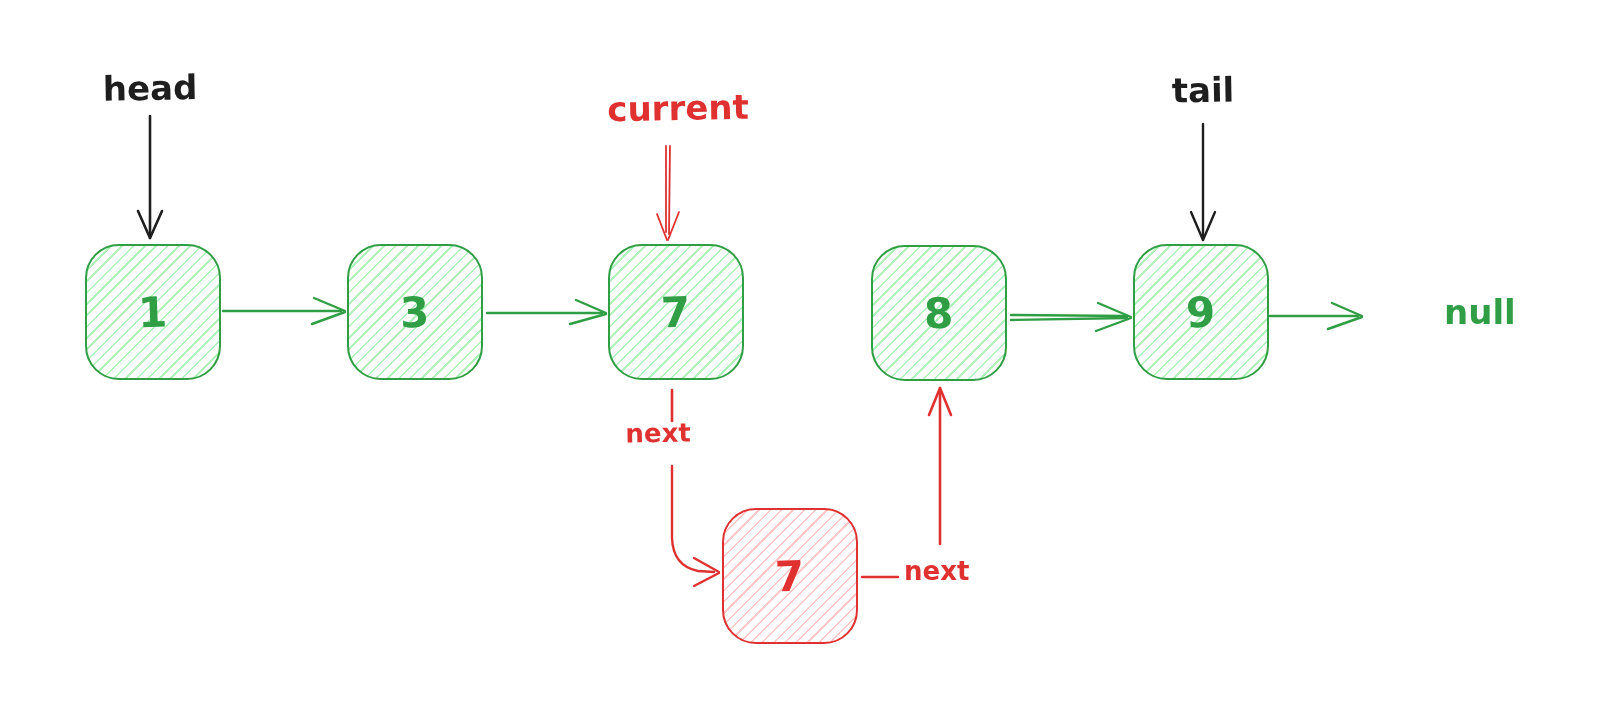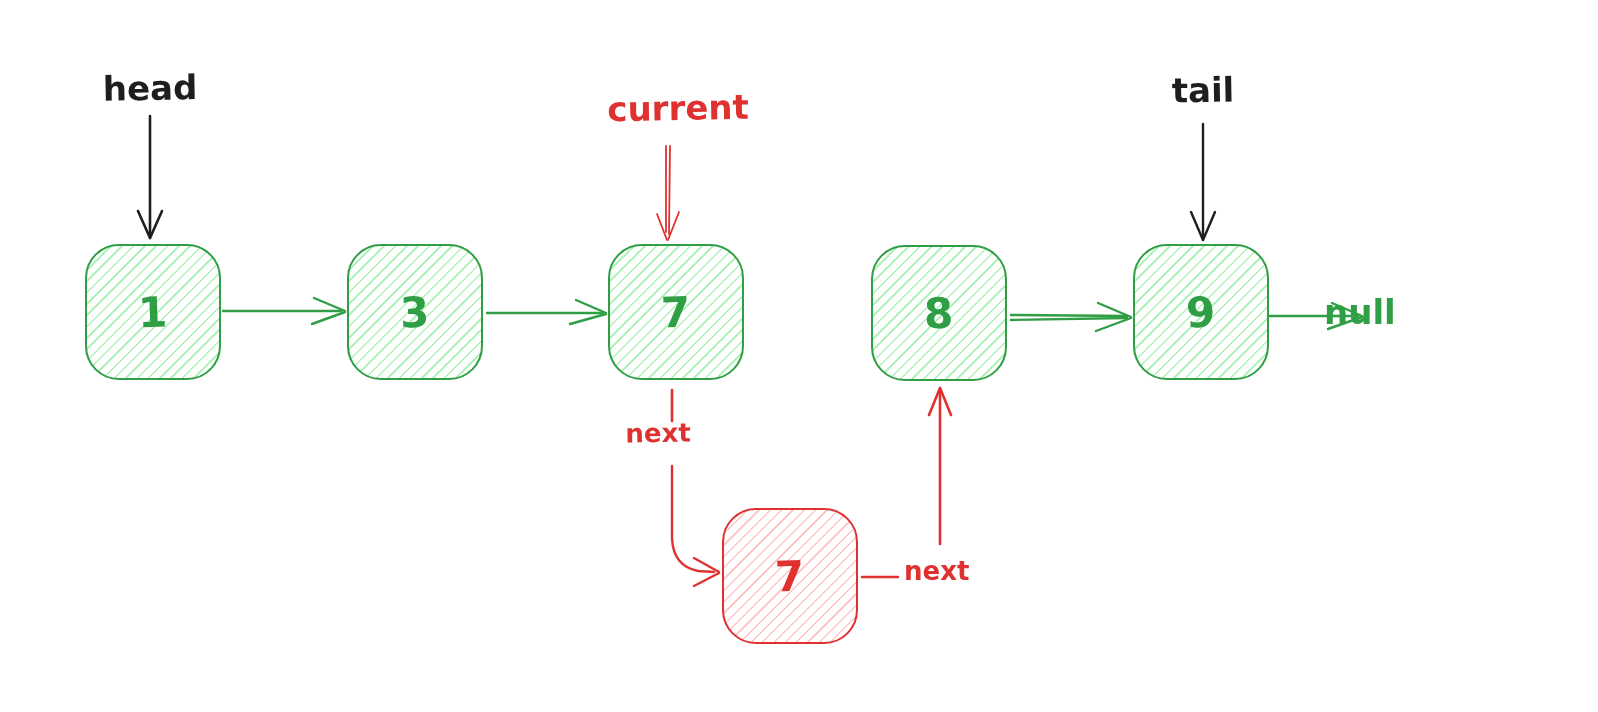--- a/index.html
+++ b/index.html
@@ -77,21 +77,21 @@
     <span class="val">8</span>
   </div>
   <div class="node" style="left:1133px;top:244px;">
     <span class="val">9</span>
   </div>
 
   <div class="node red" style="left:722px;top:508px;">
     <span class="val">7</span>
   </div>
 
-  <div class="lbl big green" style="left:1324px;top:292px;">null</div>
+  <div class="lbl big green" style="left:1444px;top:292px;">null</div>
   <div class="lbl small red center" style="left:658px;top:418px;">next</div>
   <div class="lbl small red" style="left:904px;top:556px;">next</div>
 
   <svg class="overlay" width="1598" height="712" viewBox="0 0 1598 712">
 
     <g class="k" stroke-width="2.6">
       <path d="M150,116 L150,234"></path>
       <path d="M138,211 L150,238"></path>
       <path d="M162,211 L150,238"></path>
     </g>

